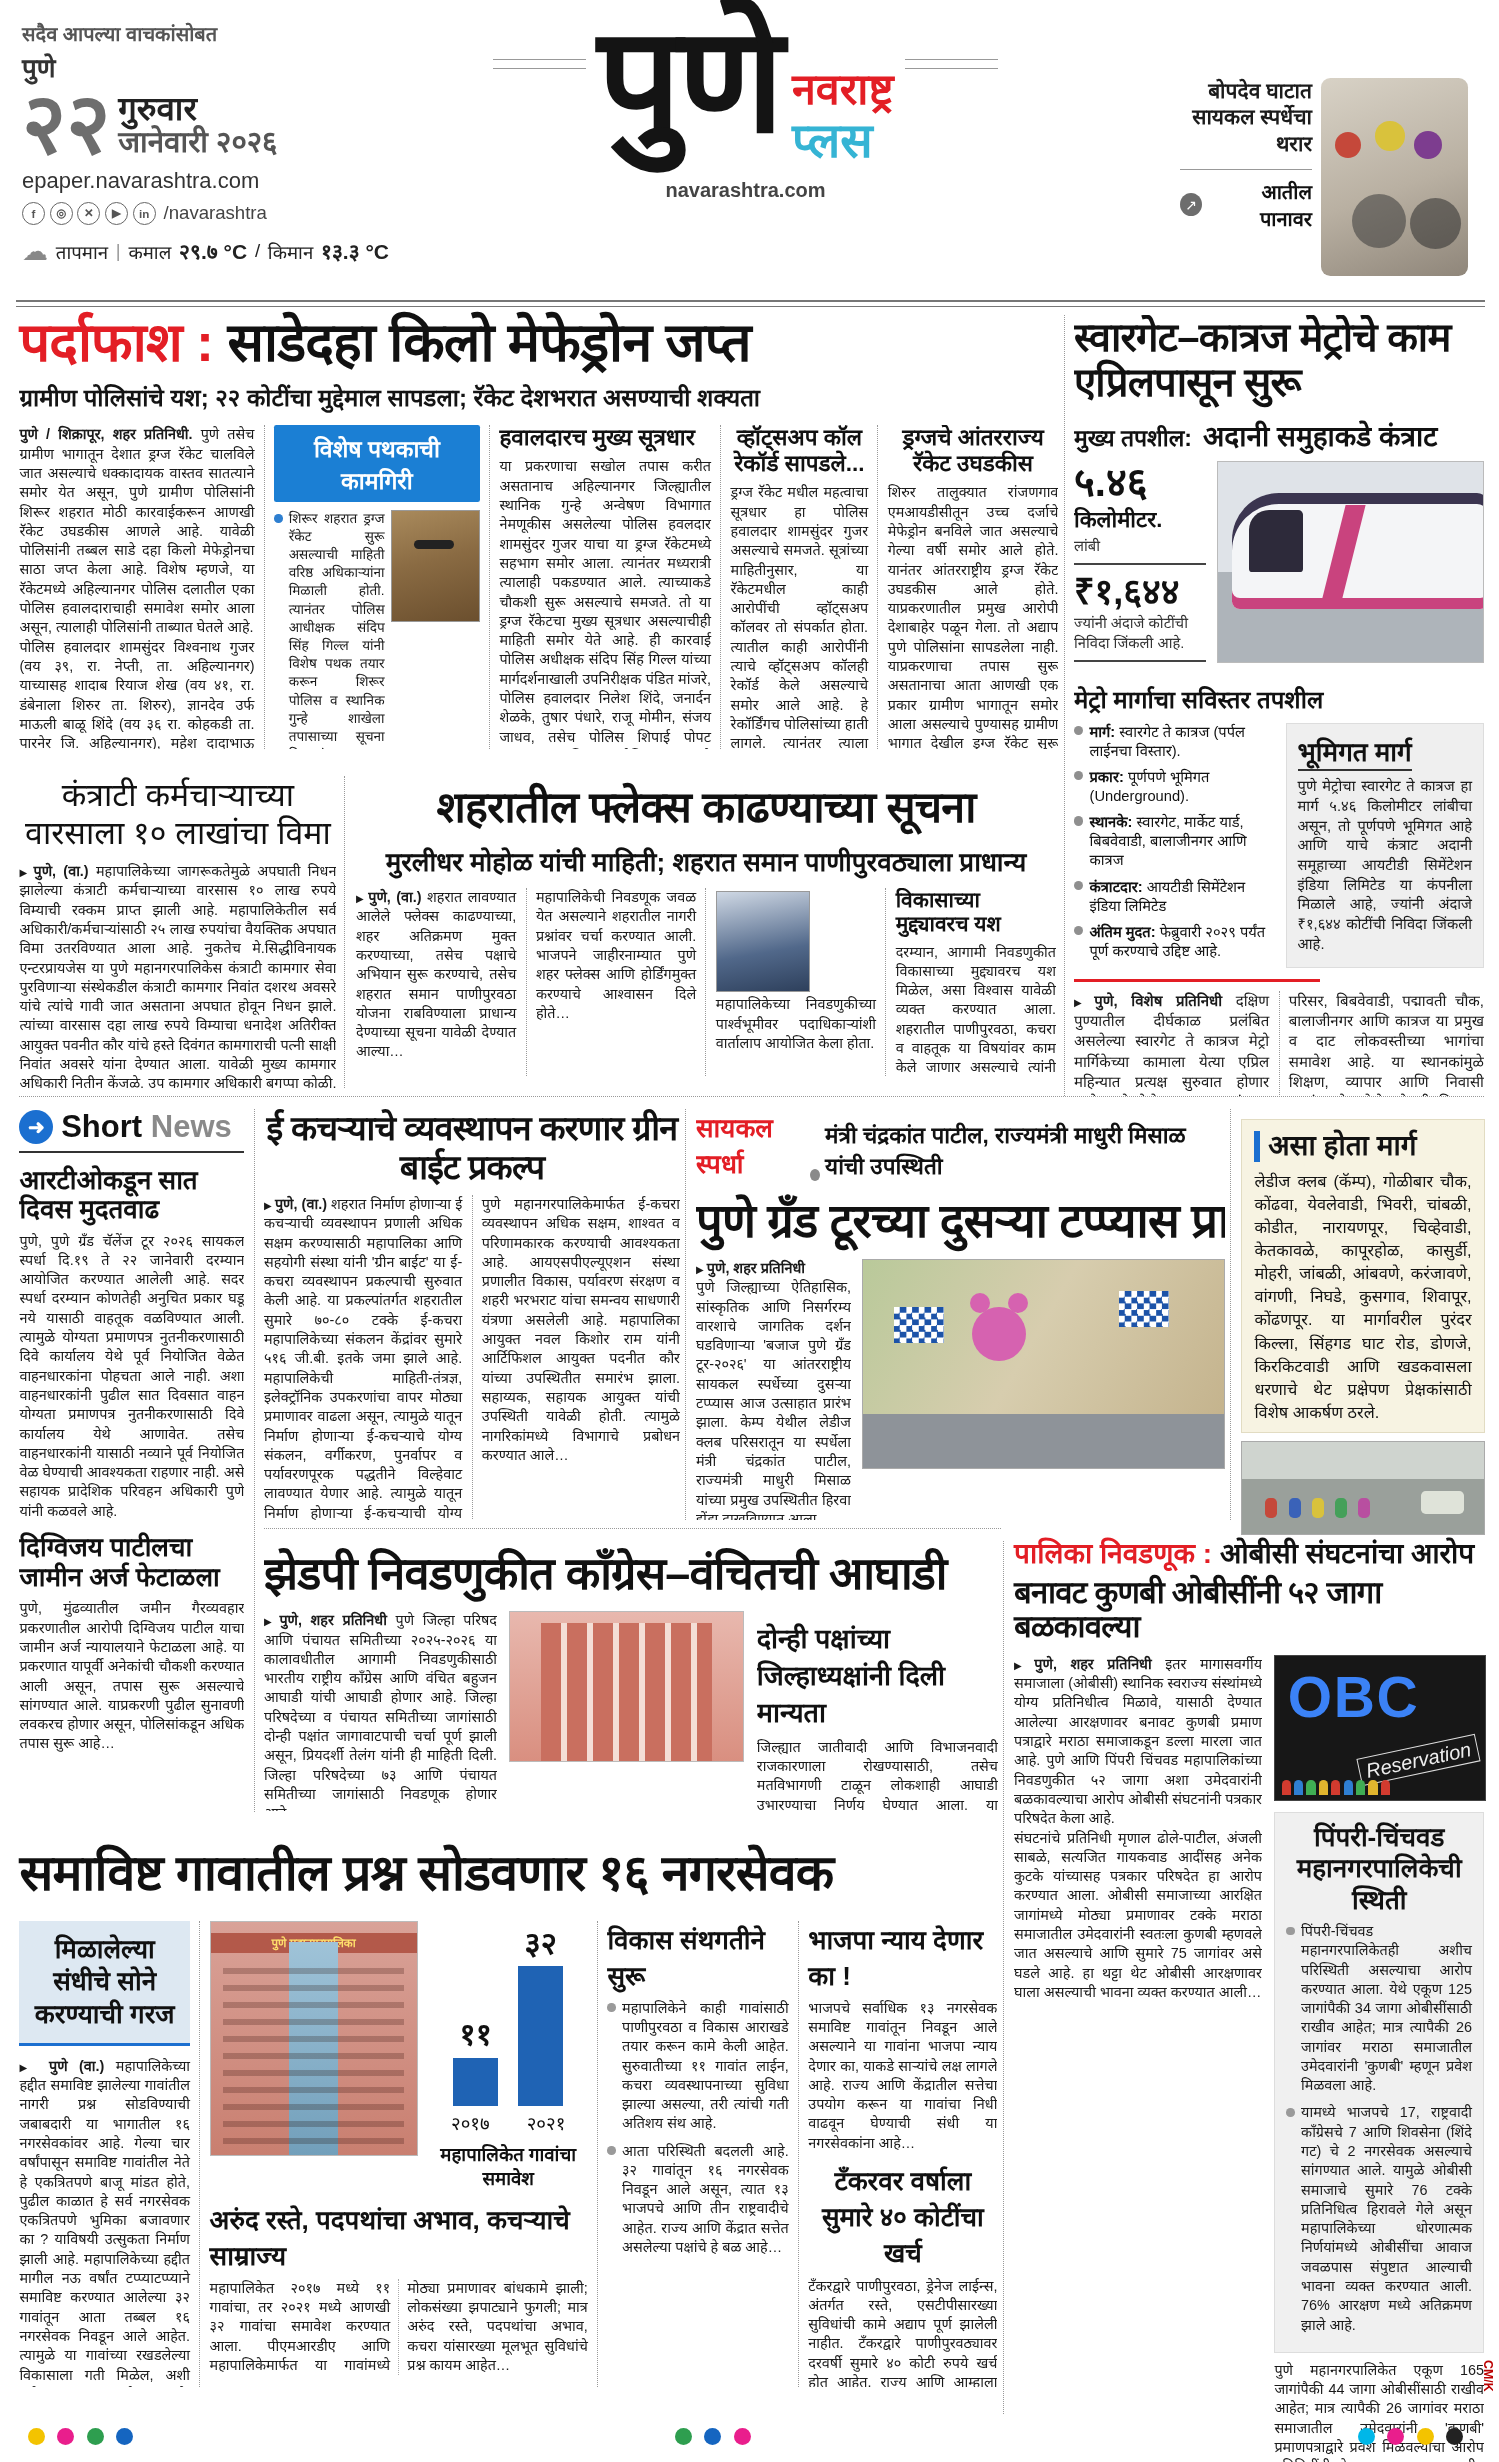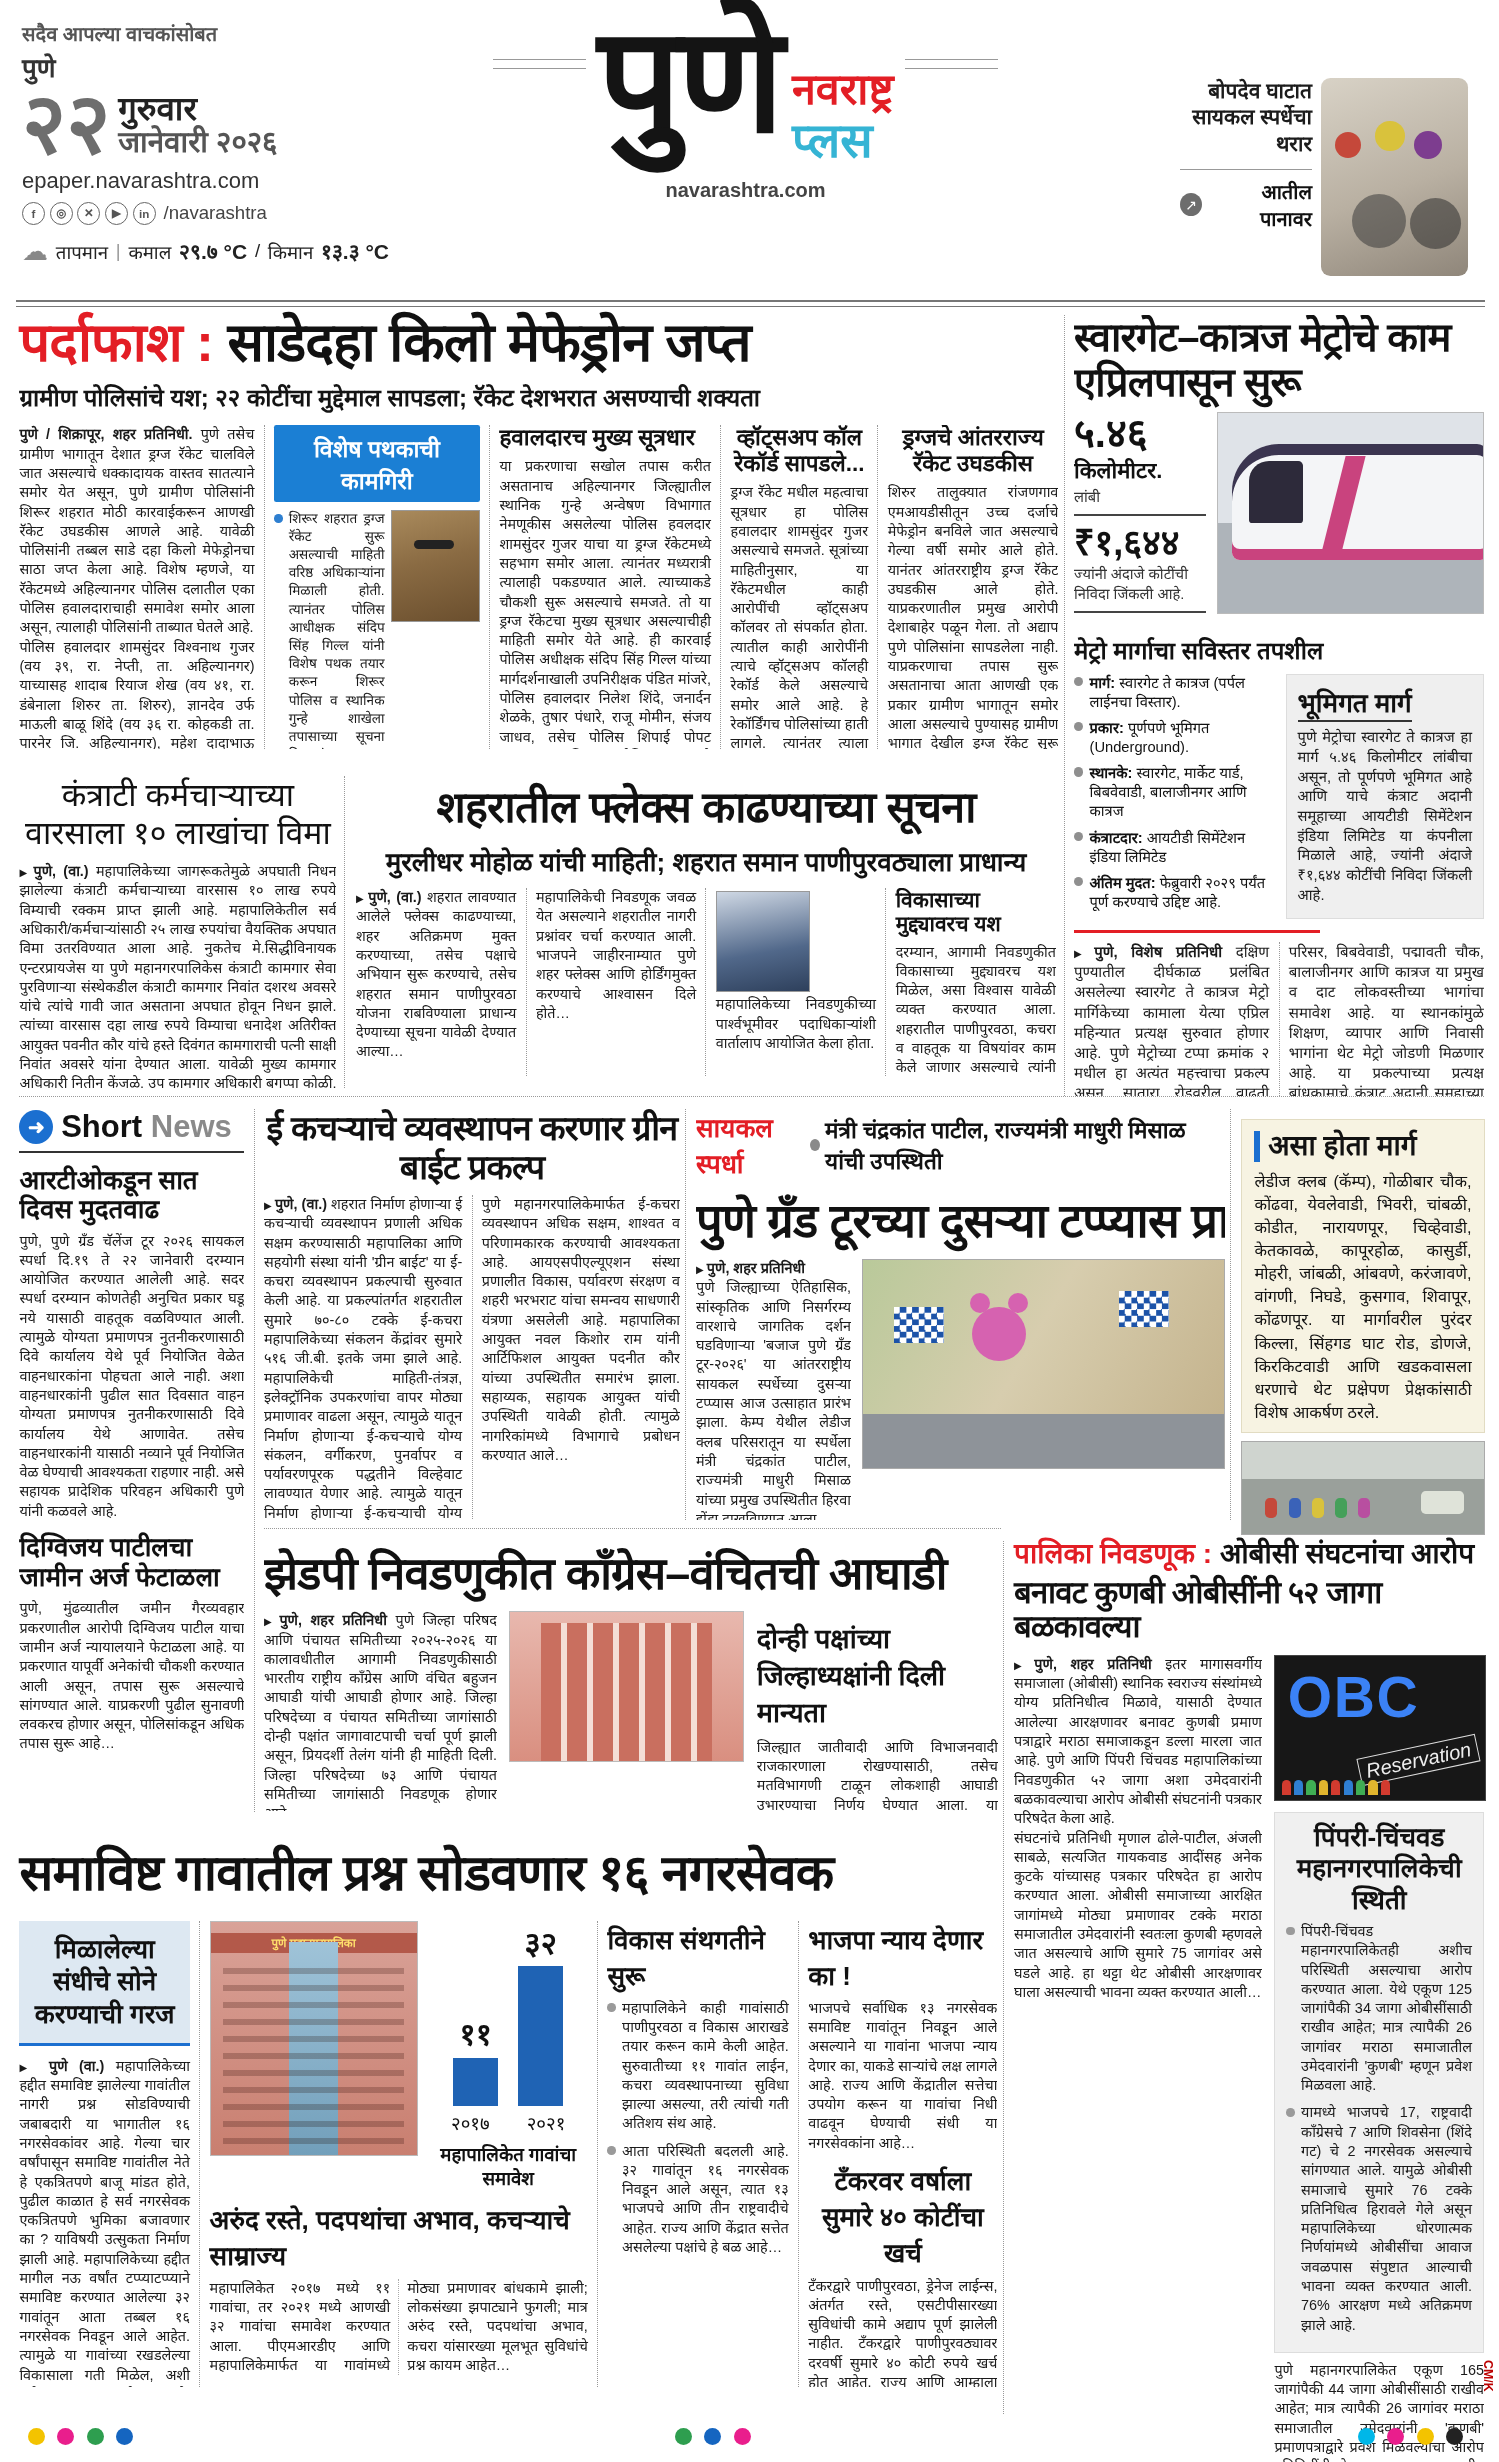--- a/index.html
+++ b/index.html
@@ -94,21 +94,21 @@
   .portrait{width:92px;height:99px;float:left;margin:3.1px 6.2px 3.1px 0;background:linear-gradient(170deg,#cfd8e4,#51688a 60%,#2e405c);border:0.8px solid #999;}
   
   .snHeader{display:flex;align-items:center;gap:7.8px;border-bottom:2.3px solid #333;padding-bottom:6.2px;}
   .snIco{width:34px;height:34px;border-radius:50%;background:#1b6fd0;color:#fff;font-size:20px;font-weight:900;display:flex;align-items:center;justify-content:center;}
   .snTitle{font-size:31px;font-weight:900;}
   .snTitle .gry{color:#8a8a8a;}
   .snItemHead{font-size:26px;font-weight:900;line-height:1.15;margin:12.4px 0 6.2px;}
   
   .ewHead{font-size:34px;font-weight:900;text-align:center;line-height:1.15;letter-spacing:-0.8px;}
   
-  .kickRow{display:flex;align-items:center;gap:5px;}
+  .kickRow{display:flex;align-items:flex-end;gap:5px;}
   .kickTag{color:#e31e25;font-size:26px;font-weight:900;}
   .kickDot{width:12.4px;height:12.4px;border-radius:50%;background:#8a8a8a;}
   .kickTxt{font-size:26px;font-weight:900;}
   .cycHead{font-size:47px;font-weight:900;letter-spacing:-0.8px;margin-top:6.2px;white-space:nowrap;}
   .cycRow{display:flex;gap:11px;margin-top:7.8px;}
   .flagPhoto{flex:1;height:208px;background:linear-gradient(120deg,#b9c99a,#d7cdae 45%,#c2b089);position:relative;overflow:hidden;border:0.8px solid #aaa;}
   .flag{position:absolute;width:50px;height:36px;background:repeating-conic-gradient(#1c53a8 0 25%,#fff 0 50%) 0 0/12.4px 12.4px;}
   .mascot{position:absolute;width:54px;height:54px;border-radius:50%;background:#d662b0;}
   .mascot:before,.mascot:after{content:"";position:absolute;top:-14px;width:20px;height:20px;border-radius:50%;background:#d662b0;}
   .mascot:before{left:-1.6px;} .mascot:after{right:-1.6px;}
@@ -268,20 +268,24 @@
         <div class="subHd subHdC">ड्रग्जचे आंतरराज्य रॅकेट उघडकीस</div>
         <div class="bt jt">शिरुर तालुक्यात रांजणगाव एमआयडीसीतून उच्च दर्जाचे मेफेड्रोन बनविले जात असल्याचे गेल्या वर्षी समोर आले होते. यानंतर आंतरराष्ट्रीय ड्रग्ज रॅकेट उघडकीस आले होते. याप्रकरणातील प्रमुख आरोपी देशाबाहेर पळून गेला. तो अद्याप पुणे पोलिसांना सापडलेला नाही. याप्रकरणाचा तपास सुरू असतानाचा आता आणखी एक प्रकार ग्रामीण भागातून समोर आला असल्याचे पुण्यासह ग्रामीण भागात देखील ड्रग्ज रॅकेट सुरू असल्याचे समोर आले आहे. दरम्यान, हे रॅकेट देशभरात पसरल्याची शक्यता पोलिसांनी वर्तवली आहे. रॅकेटमधील 'पुढची लिंक'ही समोर आली असून, पोलिसांकडून याप्रकरणाचा तपास सुरू करण्यात आला आहे.</div>
       </div>
     </div>
   </div>
 
   <div class="abs vdot" style="left:1064px;top:315px;height:781px;"></div>
 
   <div class="abs ell" style="left:1074px;top:315px;width:410px;height:781px;">
     <div class="railHead">स्वारगेट–कात्रज मेट्रोचे काम एप्रिलपासून सुरू</div>
+    <div class="deckRow">
+      <span class="deckLab">मुख्य तपशील:</span>
+      <span class="deckVal">अदानी समुहाकडे कंत्राट</span>
+    </div>
     <div class="metroRow">
       <div class="statCol">
         <div class="statBig">५.४६</div>
         <div class="statUnit">किलोमीटर.</div>
         <div class="statSub">लांबी</div>
         <div class="statRule"></div>
         <div class="statBig" style="font-size:36px;">₹१,६४४</div>
         <div class="statSub">ज्यांनी अंदाजे कोटींची निविदा जिंकली आहे.</div>
         <div class="statRule"></div>
       </div>

